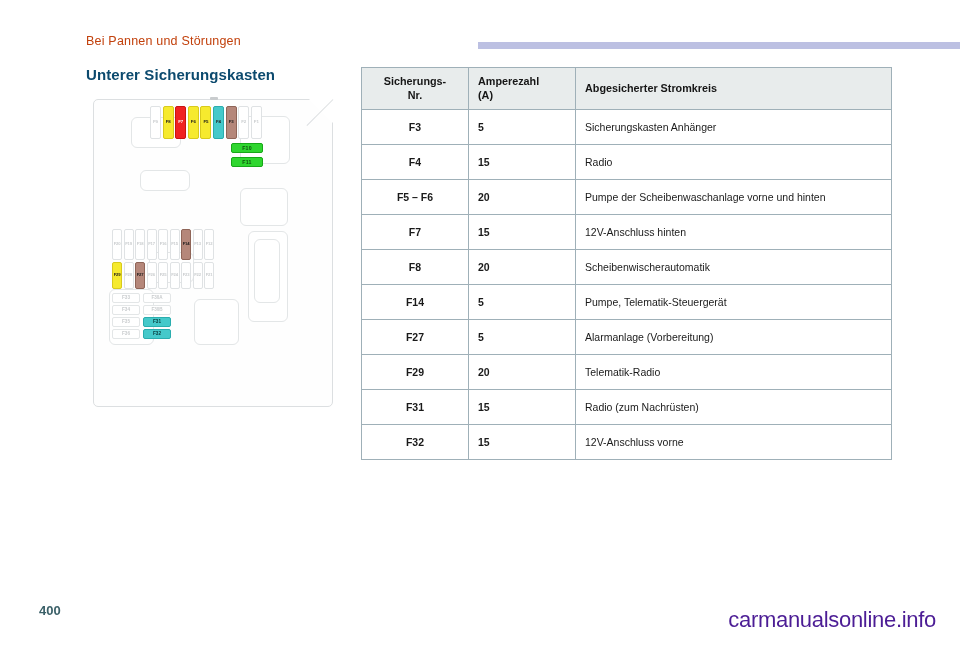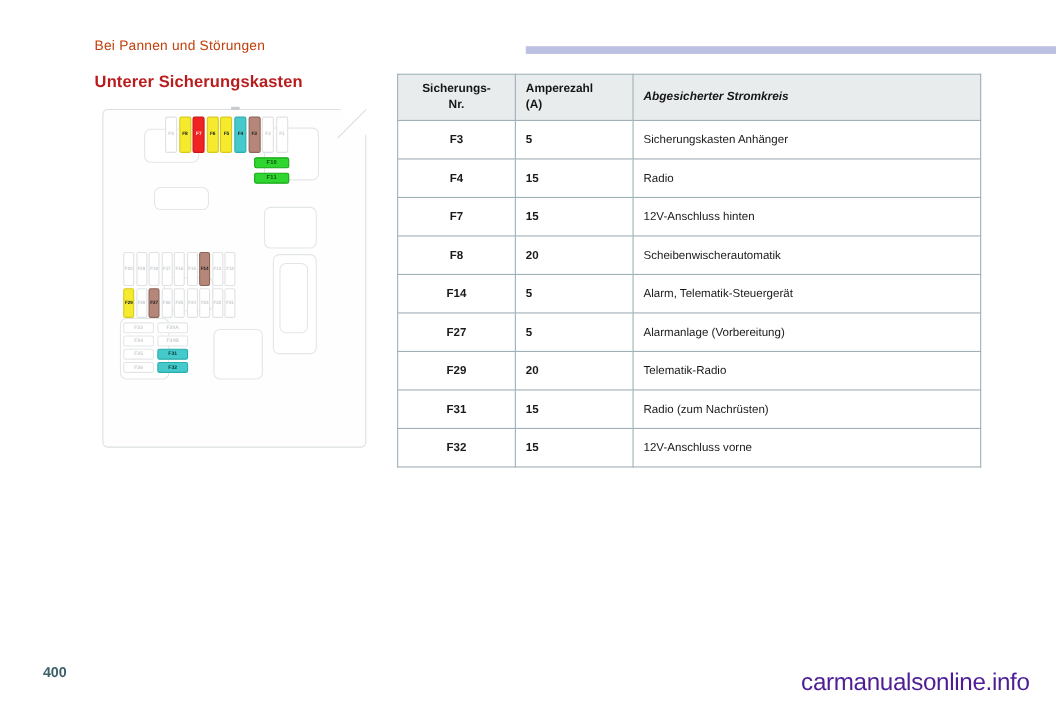--- a/index.html
+++ b/index.html
@@ -35,21 +35,21 @@
     background: #bcc0e2;
   }
 
   
   #page-title {
     position: absolute;
     left: 86px;
     top: 66px;
     font-size: 15px;
     font-weight: bold;
-    color: #b91c1c;
+    color: #0c4a6e;
     letter-spacing: 0.1px;
     white-space: nowrap;
   }
 
   
   #fusebox-figure {
     position: absolute;
     left: 93px;
     top: 99px;
     width: 240px;
@@ -180,21 +180,21 @@
     color: #161616;
     height: 37px;
     line-height: 1.25;
     padding-top: 2px;
     padding-bottom: 2px;
   }
   #fuse-table tbody td { height: 34px; }
   .col-no  { width: 88px;  text-align: center; font-weight: bold; }
   .col-amp { width: 88px;  text-align: left; font-weight: bold; }
   .col-desc{ text-align: left; font-weight: normal; }
-  thead .col-desc { text-align: left; font-style: italic; }
+  thead .col-desc { text-align: left; }
 
   
   #page-number {
     position: absolute;
     left: 39px;
     top: 603px;
     font-size: 13px;
     font-weight: bold;
     color: #3b6068;
   }
@@ -305,33 +305,38 @@
         <td class="col-no">F3</td>
         <td class="col-amp">5</td>
         <td class="col-desc">Sicherungskasten Anhänger</td>
       </tr>
       <tr>
         <td class="col-no">F4</td>
         <td class="col-amp">15</td>
         <td class="col-desc">Radio</td>
       </tr>
       <tr>
+        <td class="col-no">F5 – F6</td>
+        <td class="col-amp">20</td>
+        <td class="col-desc">Pumpe der Scheibenwaschanlage vorne und hinten</td>
+      </tr>
+      <tr>
         <td class="col-no">F7</td>
         <td class="col-amp">15</td>
         <td class="col-desc">12V-Anschluss hinten</td>
       </tr>
       <tr>
         <td class="col-no">F8</td>
         <td class="col-amp">20</td>
         <td class="col-desc">Scheibenwischerautomatik</td>
       </tr>
       <tr>
         <td class="col-no">F14</td>
         <td class="col-amp">5</td>
-        <td class="col-desc">Alarm, Telematik-Steuergerät</td>
+        <td class="col-desc">Pumpe, Telematik-Steuergerät</td>
       </tr>
       <tr>
         <td class="col-no">F27</td>
         <td class="col-amp">5</td>
         <td class="col-desc">Alarmanlage (Vorbereitung)</td>
       </tr>
       <tr>
         <td class="col-no">F29</td>
         <td class="col-amp">20</td>
         <td class="col-desc">Telematik-Radio</td>

